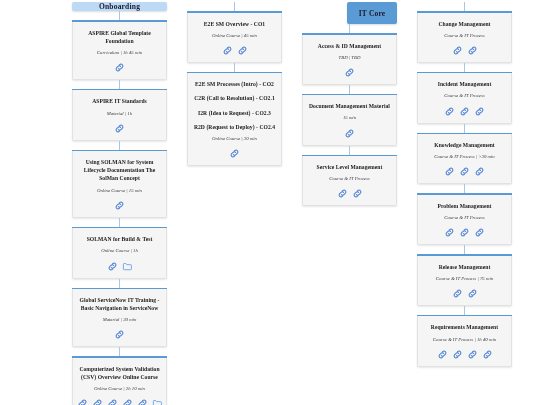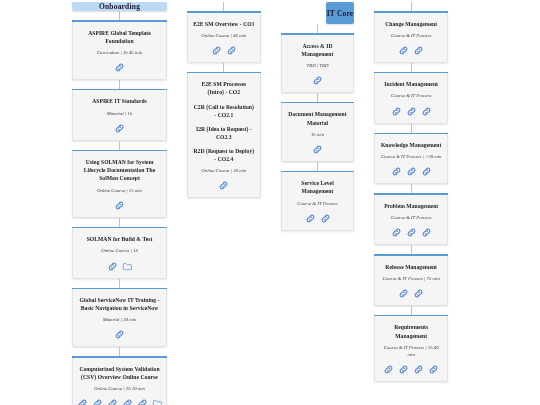--- a/index.html
+++ b/index.html
@@ -4,21 +4,21 @@
 <style>
   * { box-sizing: border-box; margin: 0; padding: 0; }
   html, body {
     width: 540px; height: 405px;
     background: #ffffff;
     font-family: "Liberation Serif", serif;
     overflow: hidden;
   }
   #board {
     position: relative;
-    width: 448px; height: 405px;
+    width: 540px; height: 405px;
     display: flex;
     justify-content: flex-start;
     gap: 20px;
     padding: 2px 0 9px 72px;
   }
   .column {
     width: 95px;
     display: flex;
     flex-direction: column;
     align-items: stretch;

